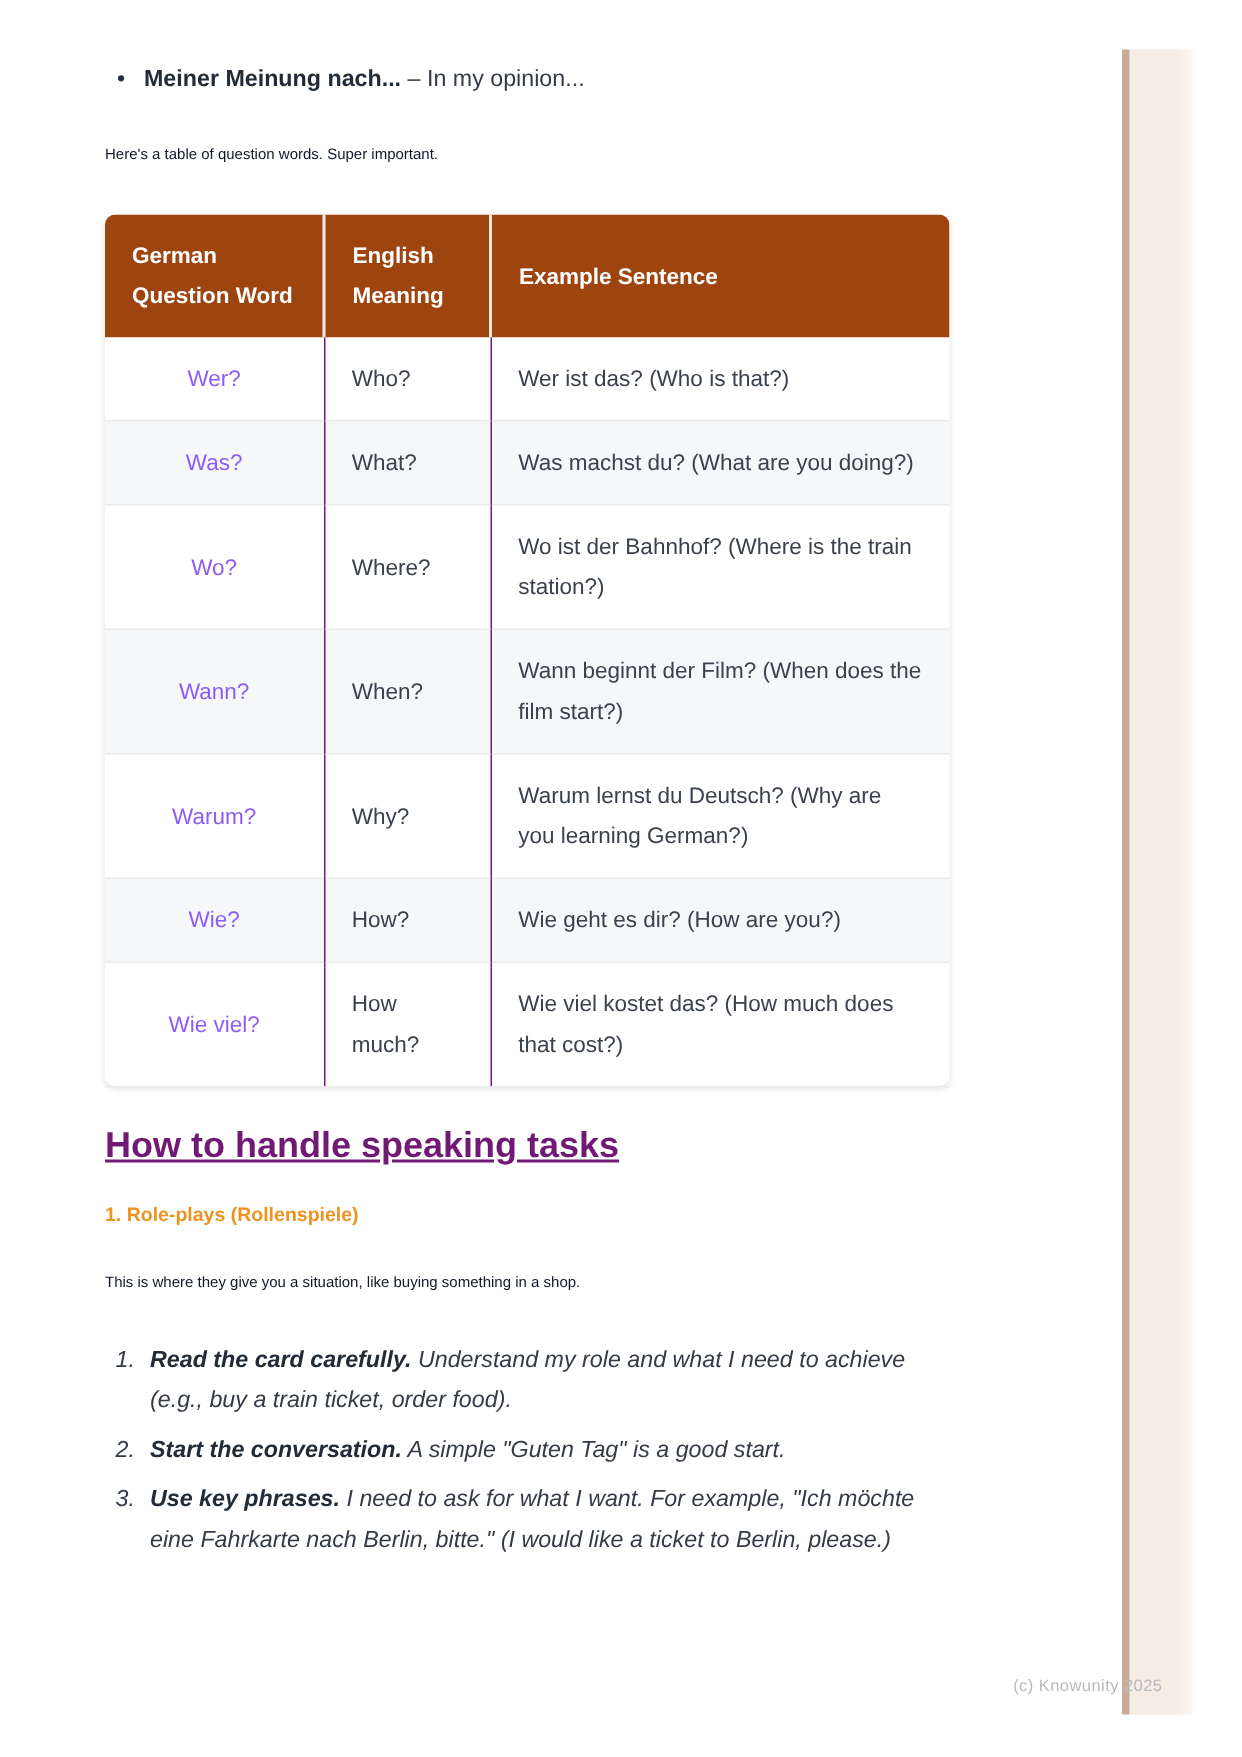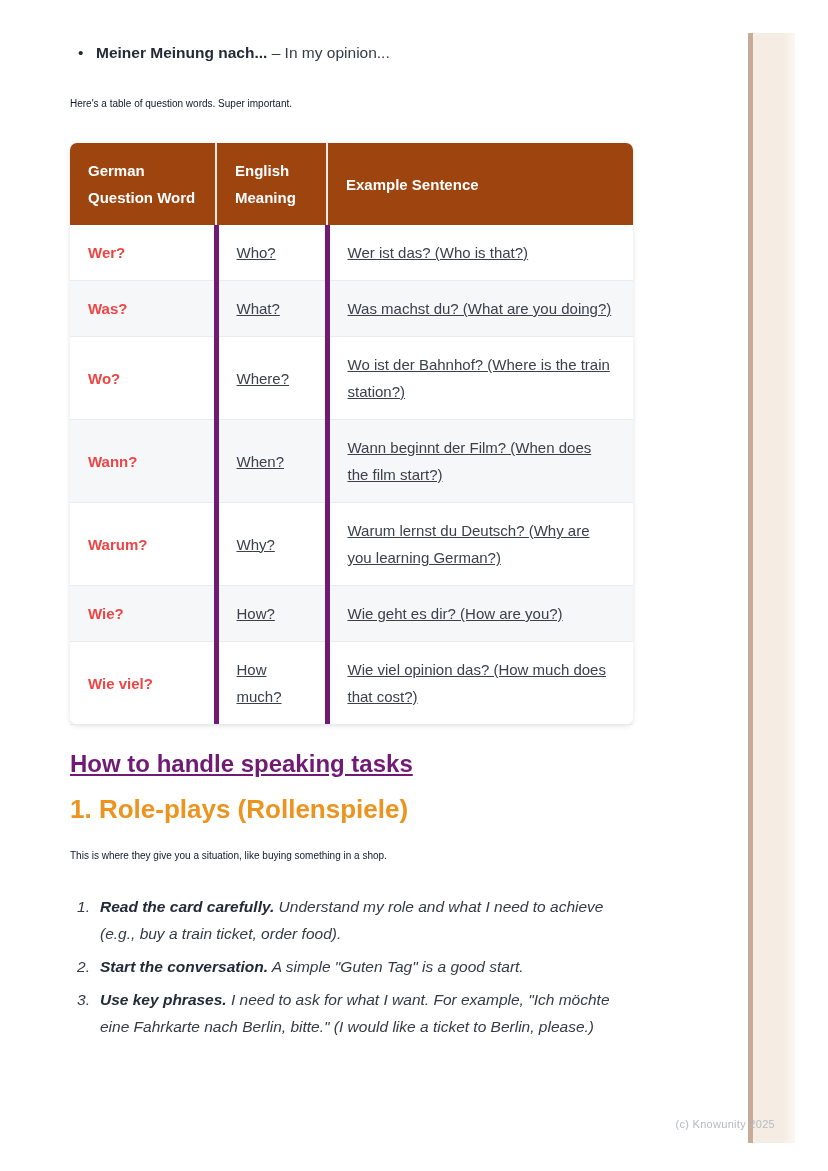--- a/index.html
+++ b/index.html
@@ -87,23 +87,23 @@
   table.qtable thead th + th { border-left: 2px solid #f1e9e2; }
   table.qtable tbody td {
     padding: 14px 18px;
     line-height: 27px;
     vertical-align: middle;
     border-top: 1px solid #e9ebee;
     color: #3a414c;
     background: #ffffff;
   }
   table.qtable tbody tr:first-child td { border-top: none; }
-  table.qtable tbody td + td { border-left: 5px solid #701a75; text-decoration: underline; }
+  table.qtable tbody td + td { border-left: 1px solid #701a75; }
   table.qtable tbody tr:nth-child(even) td { background: #f6f7f9; }
-  table.qtable tbody td.gword { font-weight: bold; color: #ef4444; }
+  table.qtable tbody td.gword { font-weight: normal; color: #8b5cf6; text-align: center; }
 
   hr.divider {
     border: none;
     border-top: 1px solid #e7e9eb;
     width: 563px;
     margin: 0 0 24px 0;
   }
 
   h1.section-title {
     font-size: 24px;
@@ -111,21 +111,21 @@
     color: #701a75;
     line-height: 30px;
     margin-bottom: 18px;
     text-decoration: underline;
   }
   .section-intro {
     text-align: justify;
     margin-bottom: 38px;
   }
   h2.subsection-title {
-    font-size: 26px;
+    font-size: 13px;
     font-weight: bold;
     color: #ec9320;
     line-height: 25px;
     margin-bottom: 20px;
   }
   .subsection-intro { margin-bottom: 24px; }
 
   ol.steps {
     list-style: none;
     counter-reset: step;
@@ -218,21 +218,21 @@
               <td>Warum lernst du Deutsch? (Why are you learning German?)</td>
             </tr>
             <tr>
               <td class="gword">Wie?</td>
               <td>How?</td>
               <td>Wie geht es dir? (How are you?)</td>
             </tr>
             <tr>
               <td class="gword">Wie viel?</td>
               <td>How much?</td>
-              <td>Wie viel opinion das? (How much does that cost?)</td>
+              <td>Wie viel kostet das? (How much does that cost?)</td>
             </tr>
           </tbody>
         </table>
       </div>
 
       <hr class="divider">
 
       <h1 class="section-title">How to handle speaking tasks</h1>
 
 

